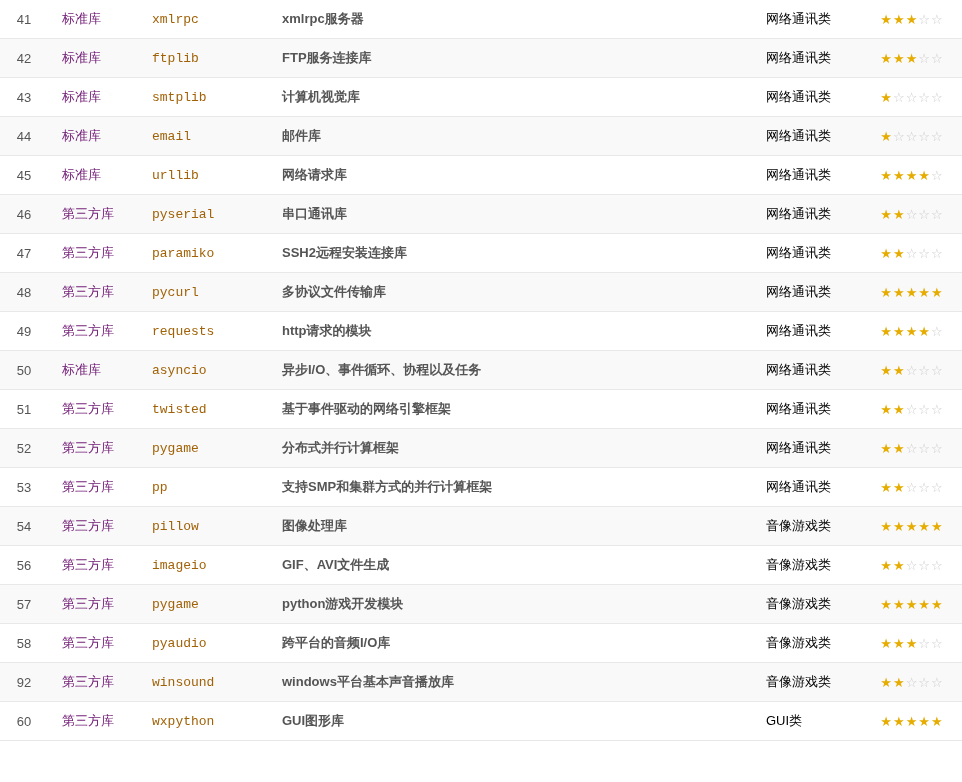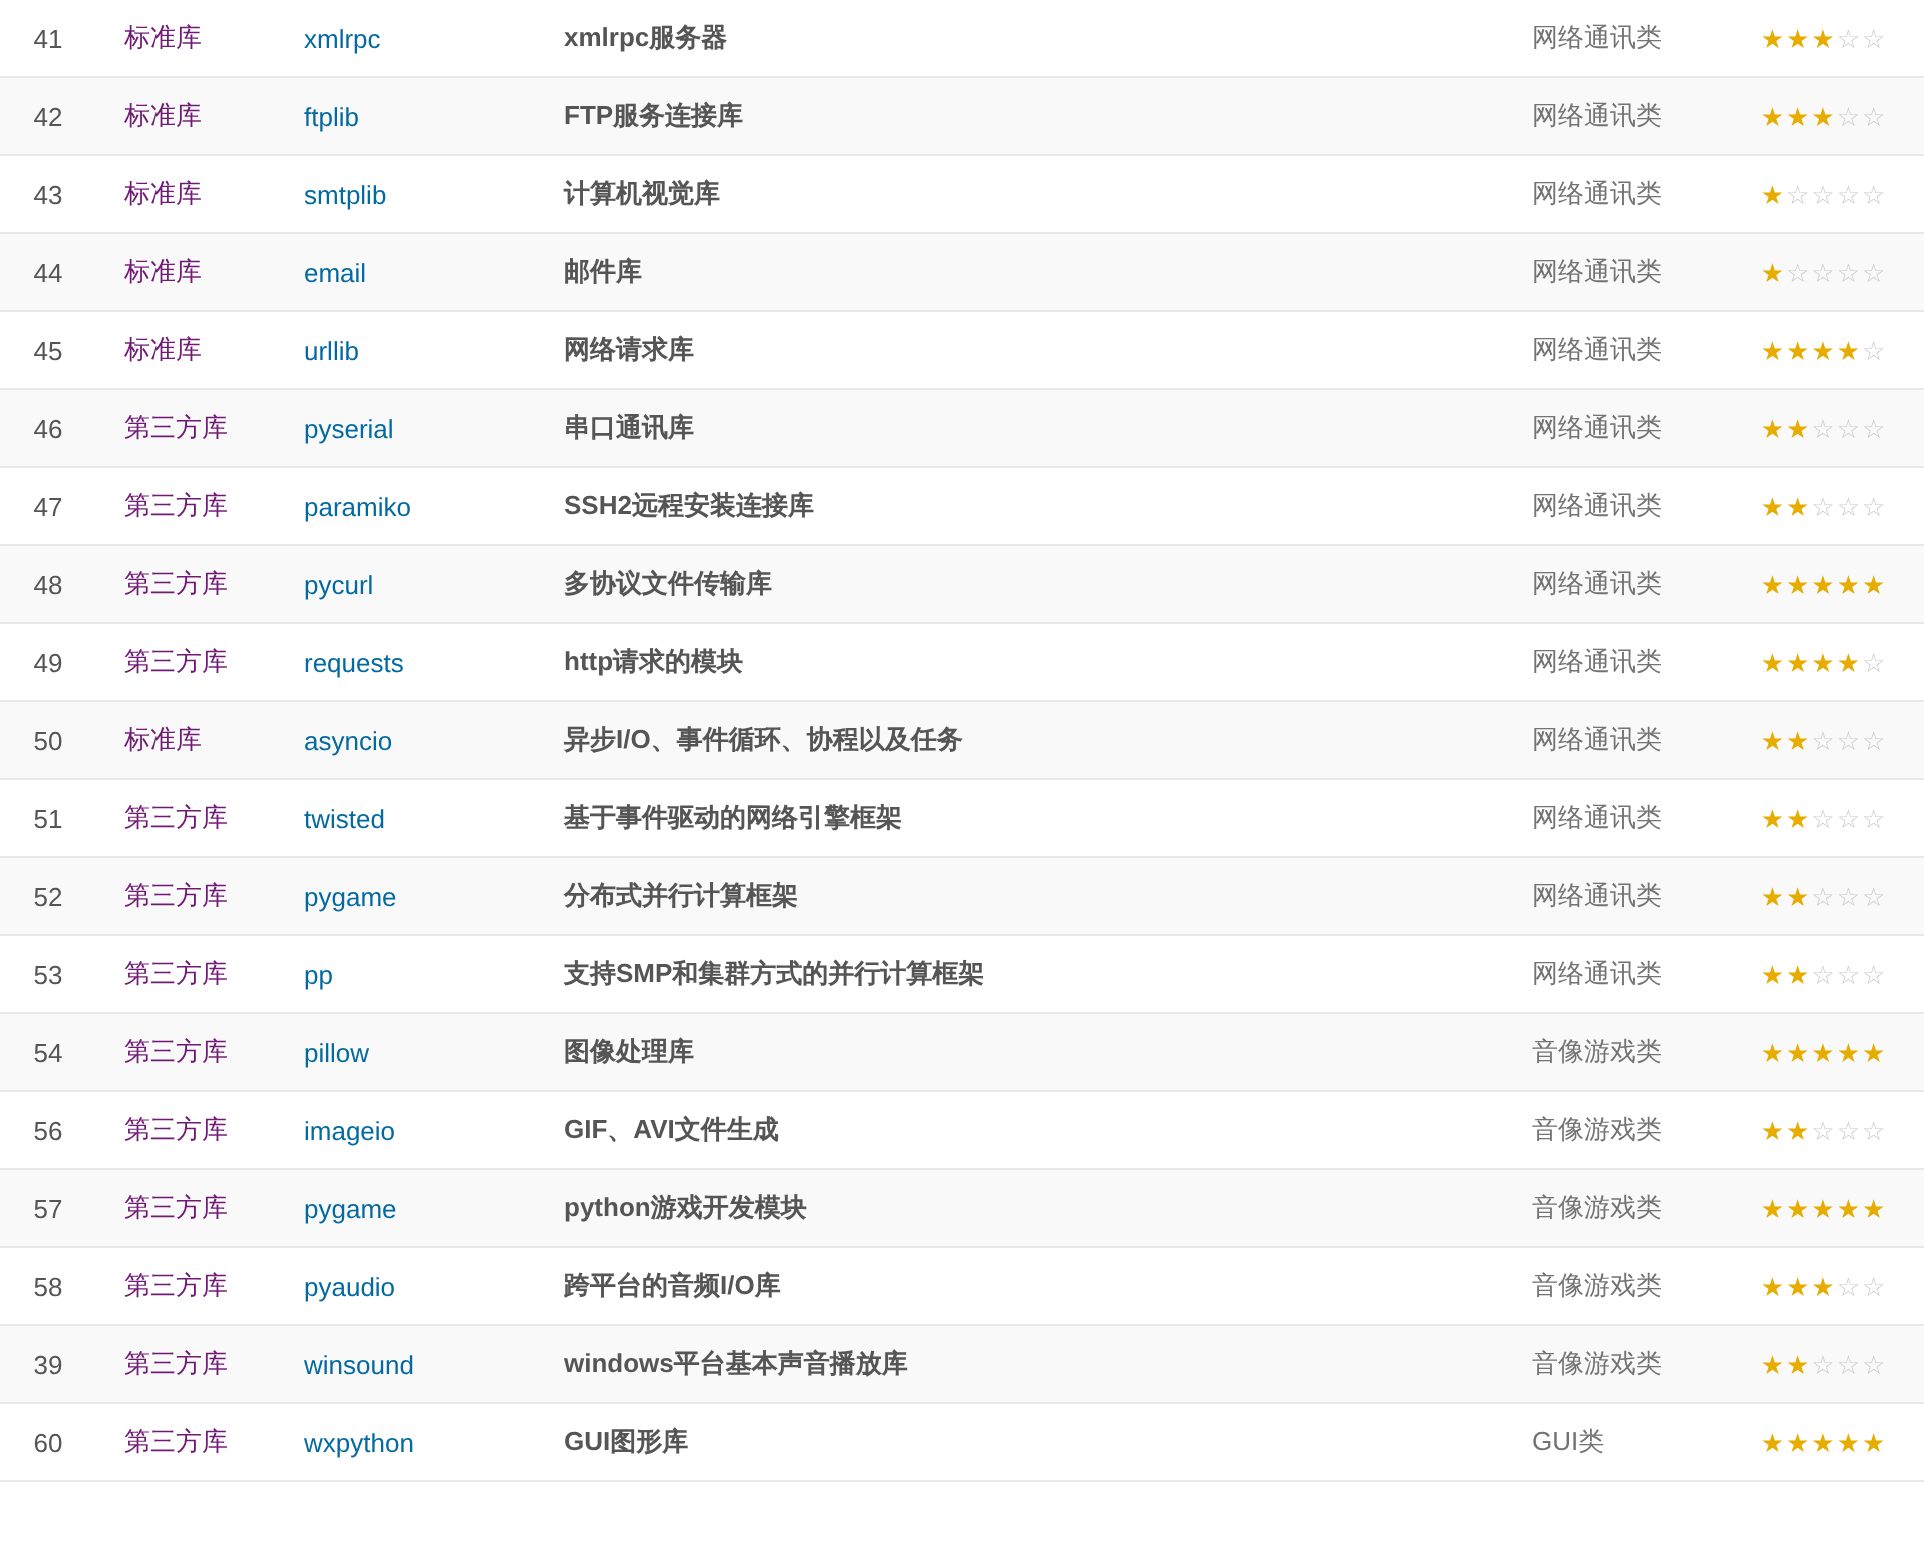--- a/index.html
+++ b/index.html
@@ -31,30 +31,31 @@
       width: 48px;
       color: #555;
       text-align: center;
     }
     .col-type {
       width: 90px;
       color: #701a75;
     }
     .col-name {
       width: 130px;
-      color: #0369a1;
+      color: #a16207;
+      font-family: Liberation Mono, monospace;
     }
     .col-desc {
       color: #555;
       flex: 1;
       font-weight: bold;
     }
     .col-category {
       width: 110px;
-      color: #737373;
+      color: #000000;
     }
     .col-stars {
       width: 100px;
       color: #e6ac00;
       letter-spacing: 1px;
       text-align: center;
     }
     .star-filled { color: #e6ac00; }
     .star-empty { color: #ccc; }
   </style>
@@ -193,21 +194,21 @@
     </tr>
       <tr>
       <td class="col-num">58</td>
       <td class="col-type">第三方库</td>
       <td class="col-name">pyaudio</td>
       <td class="col-desc">跨平台的音频I/O库</td>
       <td class="col-category">音像游戏类</td>
       <td class="col-stars"><span class="star-filled">★</span><span class="star-filled">★</span><span class="star-filled">★</span><span class="star-empty">☆</span><span class="star-empty">☆</span></td>
     </tr>
       <tr>
-      <td class="col-num">39</td>
+      <td class="col-num">92</td>
       <td class="col-type">第三方库</td>
       <td class="col-name">winsound</td>
       <td class="col-desc">windows平台基本声音播放库</td>
       <td class="col-category">音像游戏类</td>
       <td class="col-stars"><span class="star-filled">★</span><span class="star-filled">★</span><span class="star-empty">☆</span><span class="star-empty">☆</span><span class="star-empty">☆</span></td>
     </tr>
       <tr>
       <td class="col-num">60</td>
       <td class="col-type">第三方库</td>
       <td class="col-name">wxpython</td>

